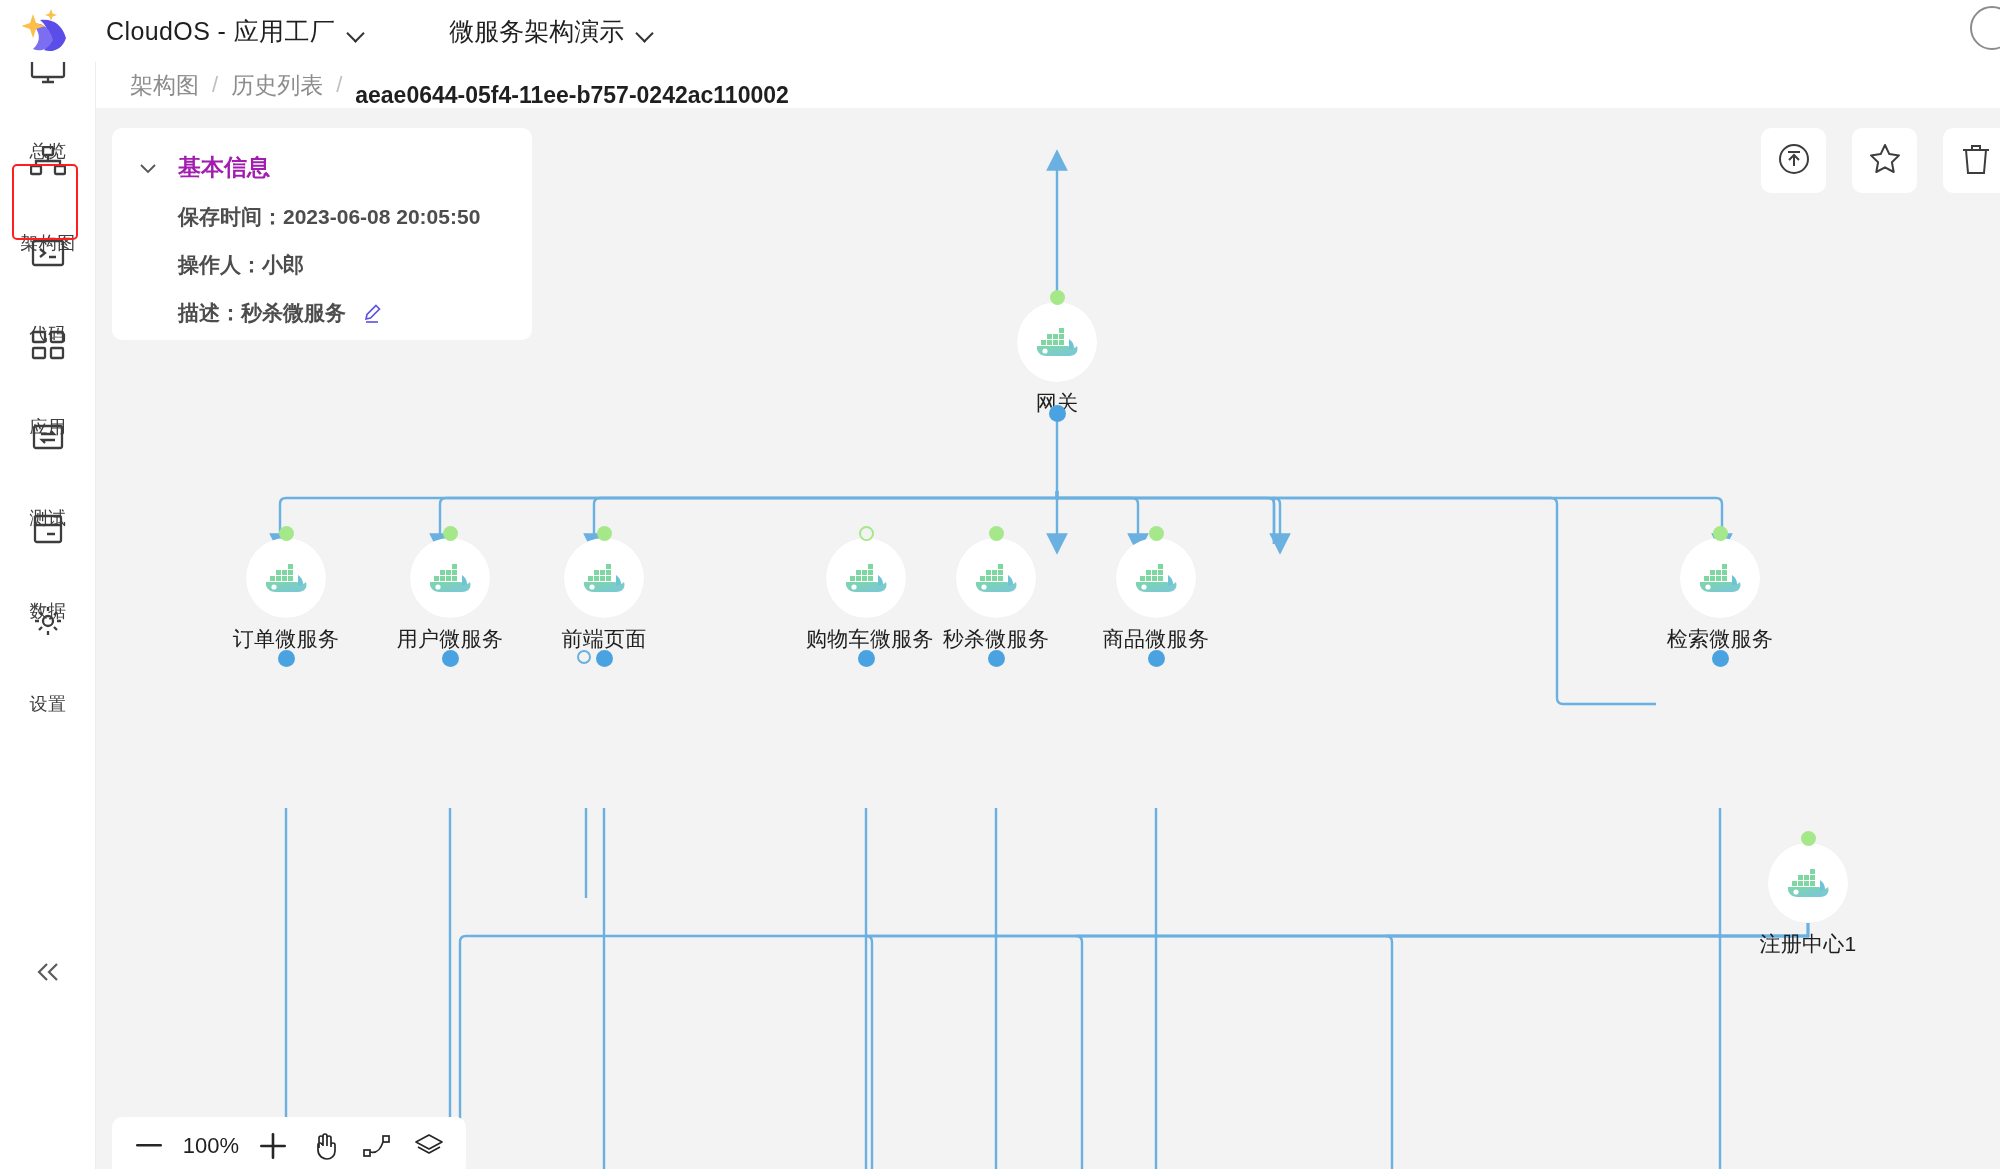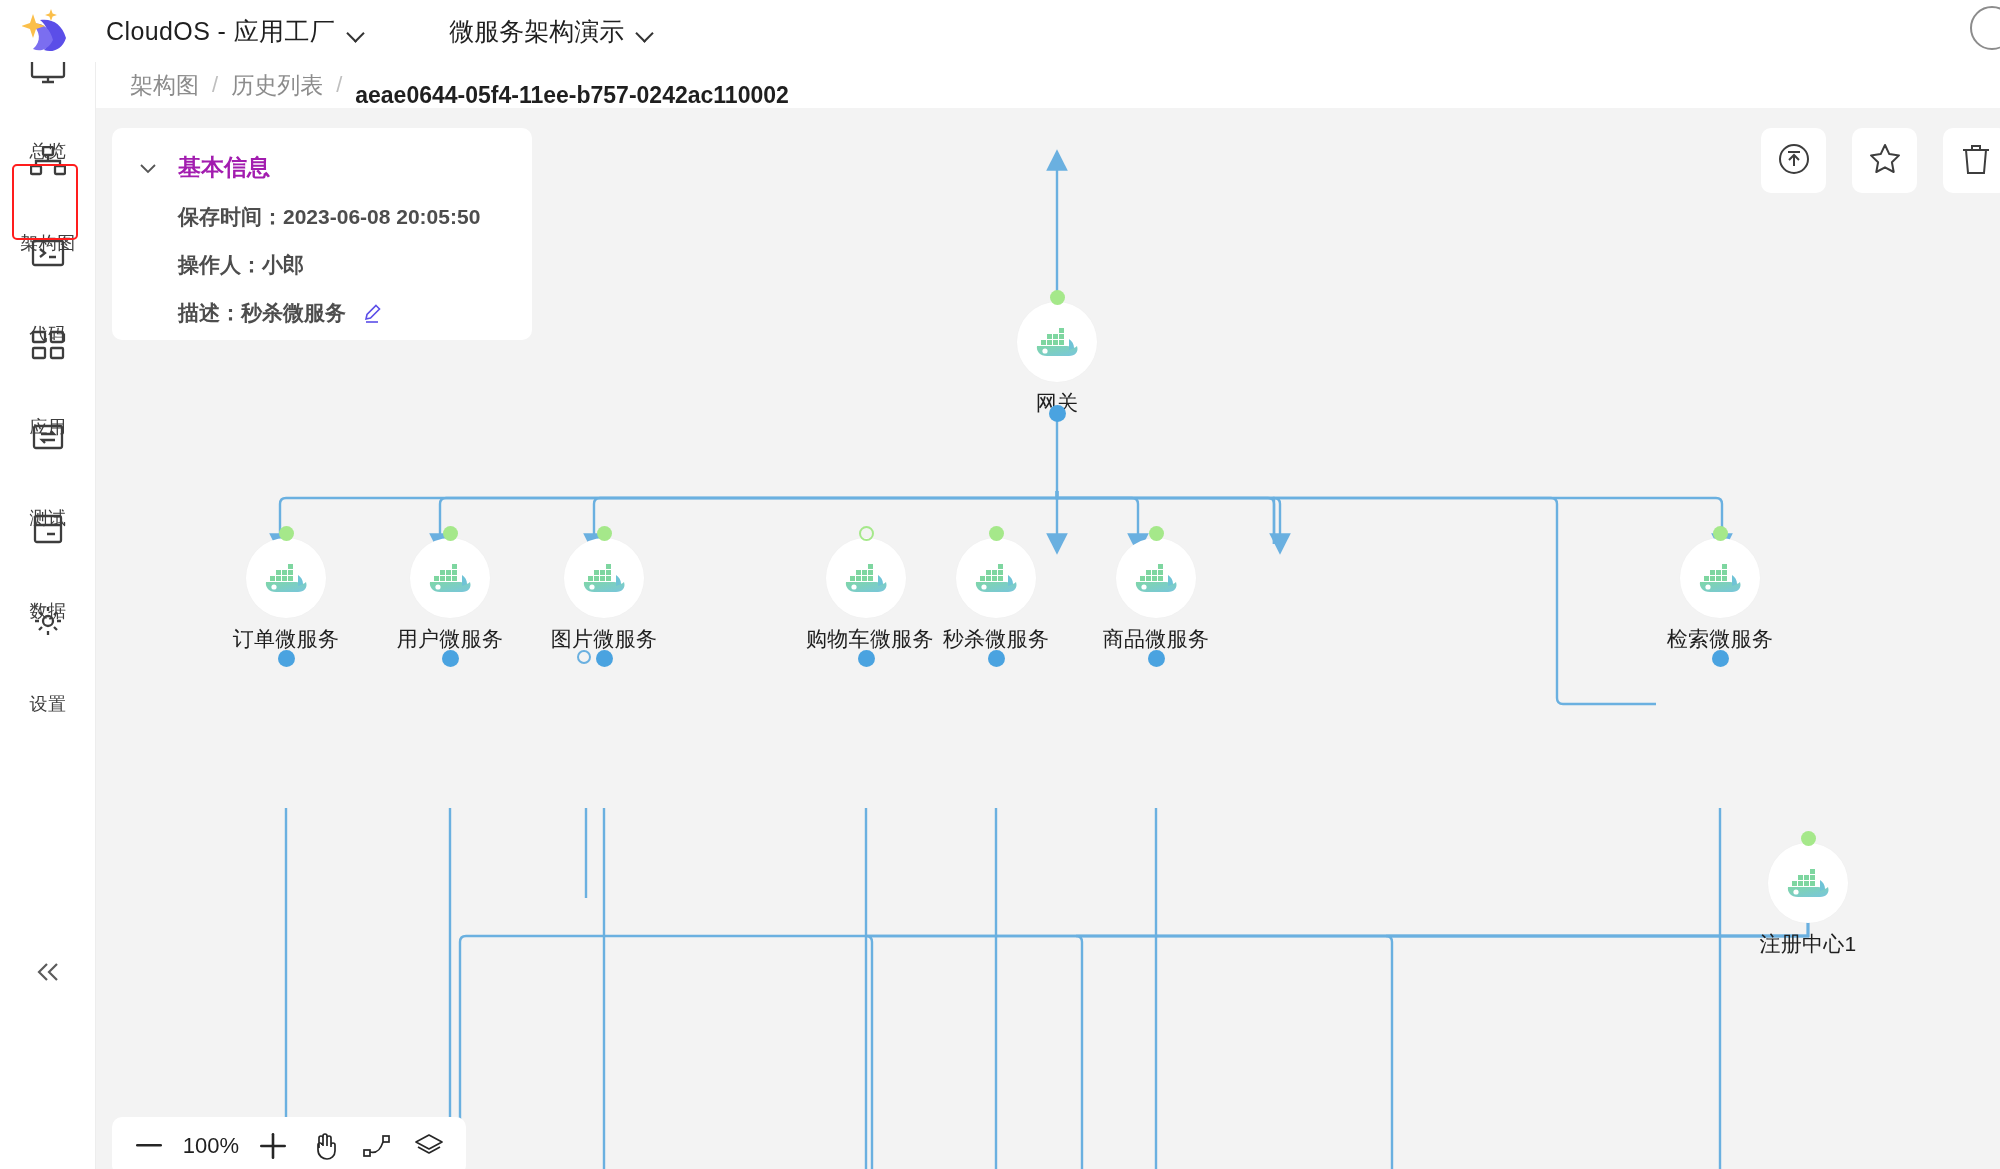--- a/index.html
+++ b/index.html
@@ -385,21 +385,21 @@
           <rect x="8" y="18" width="5" height="5"></rect>
             <rect x="14" y="18" width="5" height="5"></rect>
           <rect x="20" y="18" width="5" height="5"></rect>
             <rect x="26" y="18" width="5" height="5"></rect>
         </g>
         <path d="M4 24h30c4 0 6 4 10 0 2 6-2 10-8 10H14C7 34 3 29 4 24Z" fill="url(#whale)"></path>
         <path d="M36 17c3 2 5 5 5 9l-5 2Z" fill="#6fc3d6"></path>
         <circle cx="12" cy="29" r="2.6" fill="#fff"></circle>
       </svg>
     </div>
-    <div class="nlabel">图片微服务</div>
+    <div class="nlabel">前端页面</div>
     <div class="port hollow-b" style="left:33px; top:112px;"></div>
     <div class="port tgt" style="left:52px; top:112px;"></div>
   </div>
 
   <div class="node" style="left:710px; top:430px;">
     <div class="port hollow" style="left:53px; top:-12px;"></div>
     <div class="bubble">
       <svg width="48" height="40" viewBox="0 0 48 40">
         <g fill="#7ed6a0">
           <rect x="14" y="12" width="5" height="5"></rect>

